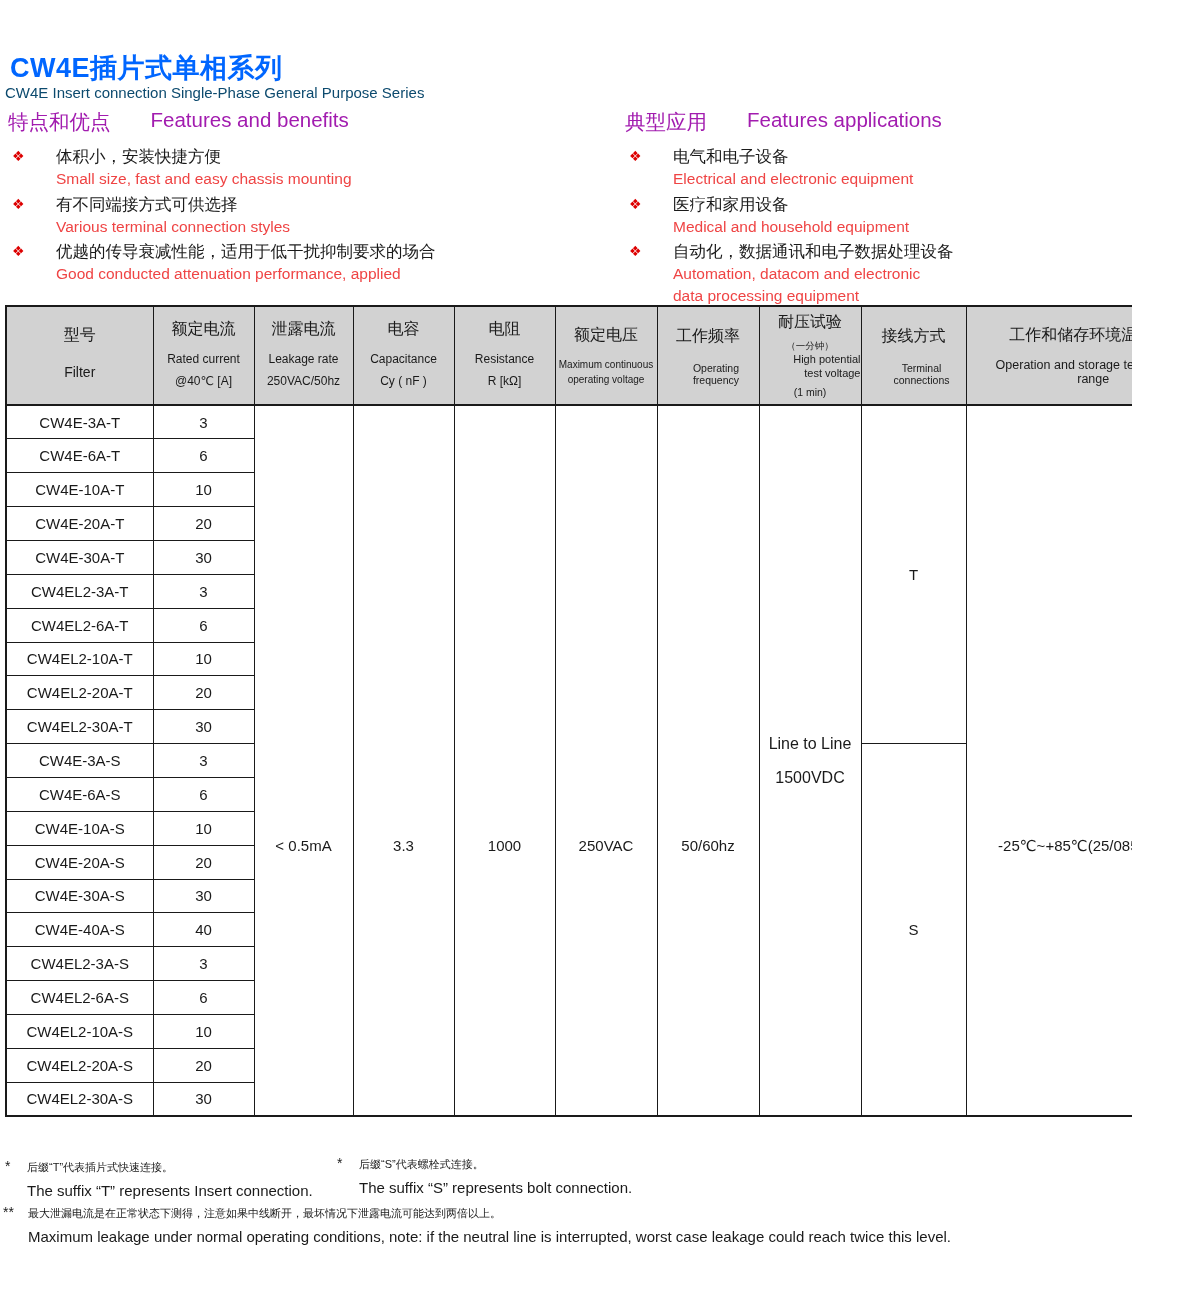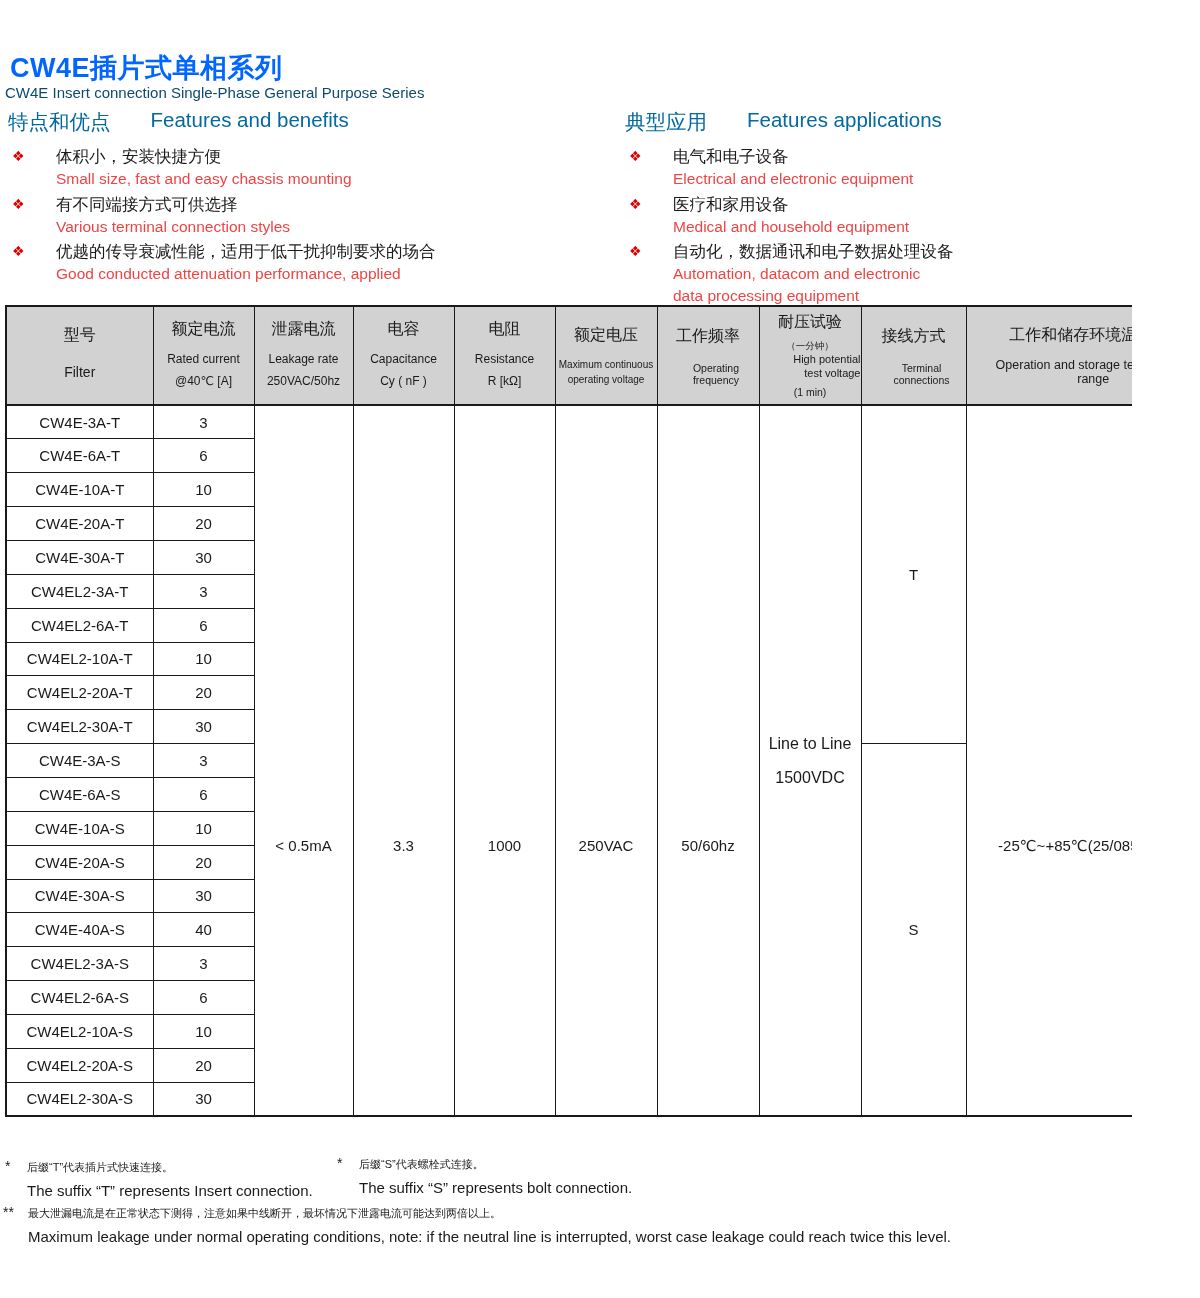--- a/index.html
+++ b/index.html
@@ -10,21 +10,21 @@
     overflow:hidden;
   }
   
   .doc-title { position:absolute; left:10px; top:50px; font-size:27px; font-weight:bold; color:#0066ff; letter-spacing:0.5px; }
   .doc-subtitle { position:absolute; left:5px; top:84px; font-size:15px; color:#0c4a6e; }
 
   
   .intro { position:absolute; top:108px; }
   .intro-left  { left:8px;   width:600px; }
   .intro-right { left:625px; width:570px; }
-  .intro-heading { display:flex; gap:40px; font-size:20.5px; color:#0369a1; }
+  .intro-heading { display:flex; gap:40px; font-size:20.5px; color:#a21caf; }
   .intro-list { margin-top:9px; }
   .li { display:flex; margin-bottom:3px; }
   .bullet { width:48px; flex:0 0 48px; color:#dd0000; font-size:14px; padding-left:4px; padding-top:3px; }
   .li-text .zh { font-size:16.5px; line-height:23px; }
   .li-text .en { font-size:15.5px; line-height:21.5px; color:#ef4444; }
 
   
   .datatable {
     position:absolute; left:5px; top:305px; width:1191px;
     border-collapse:collapse; table-layout:fixed;

